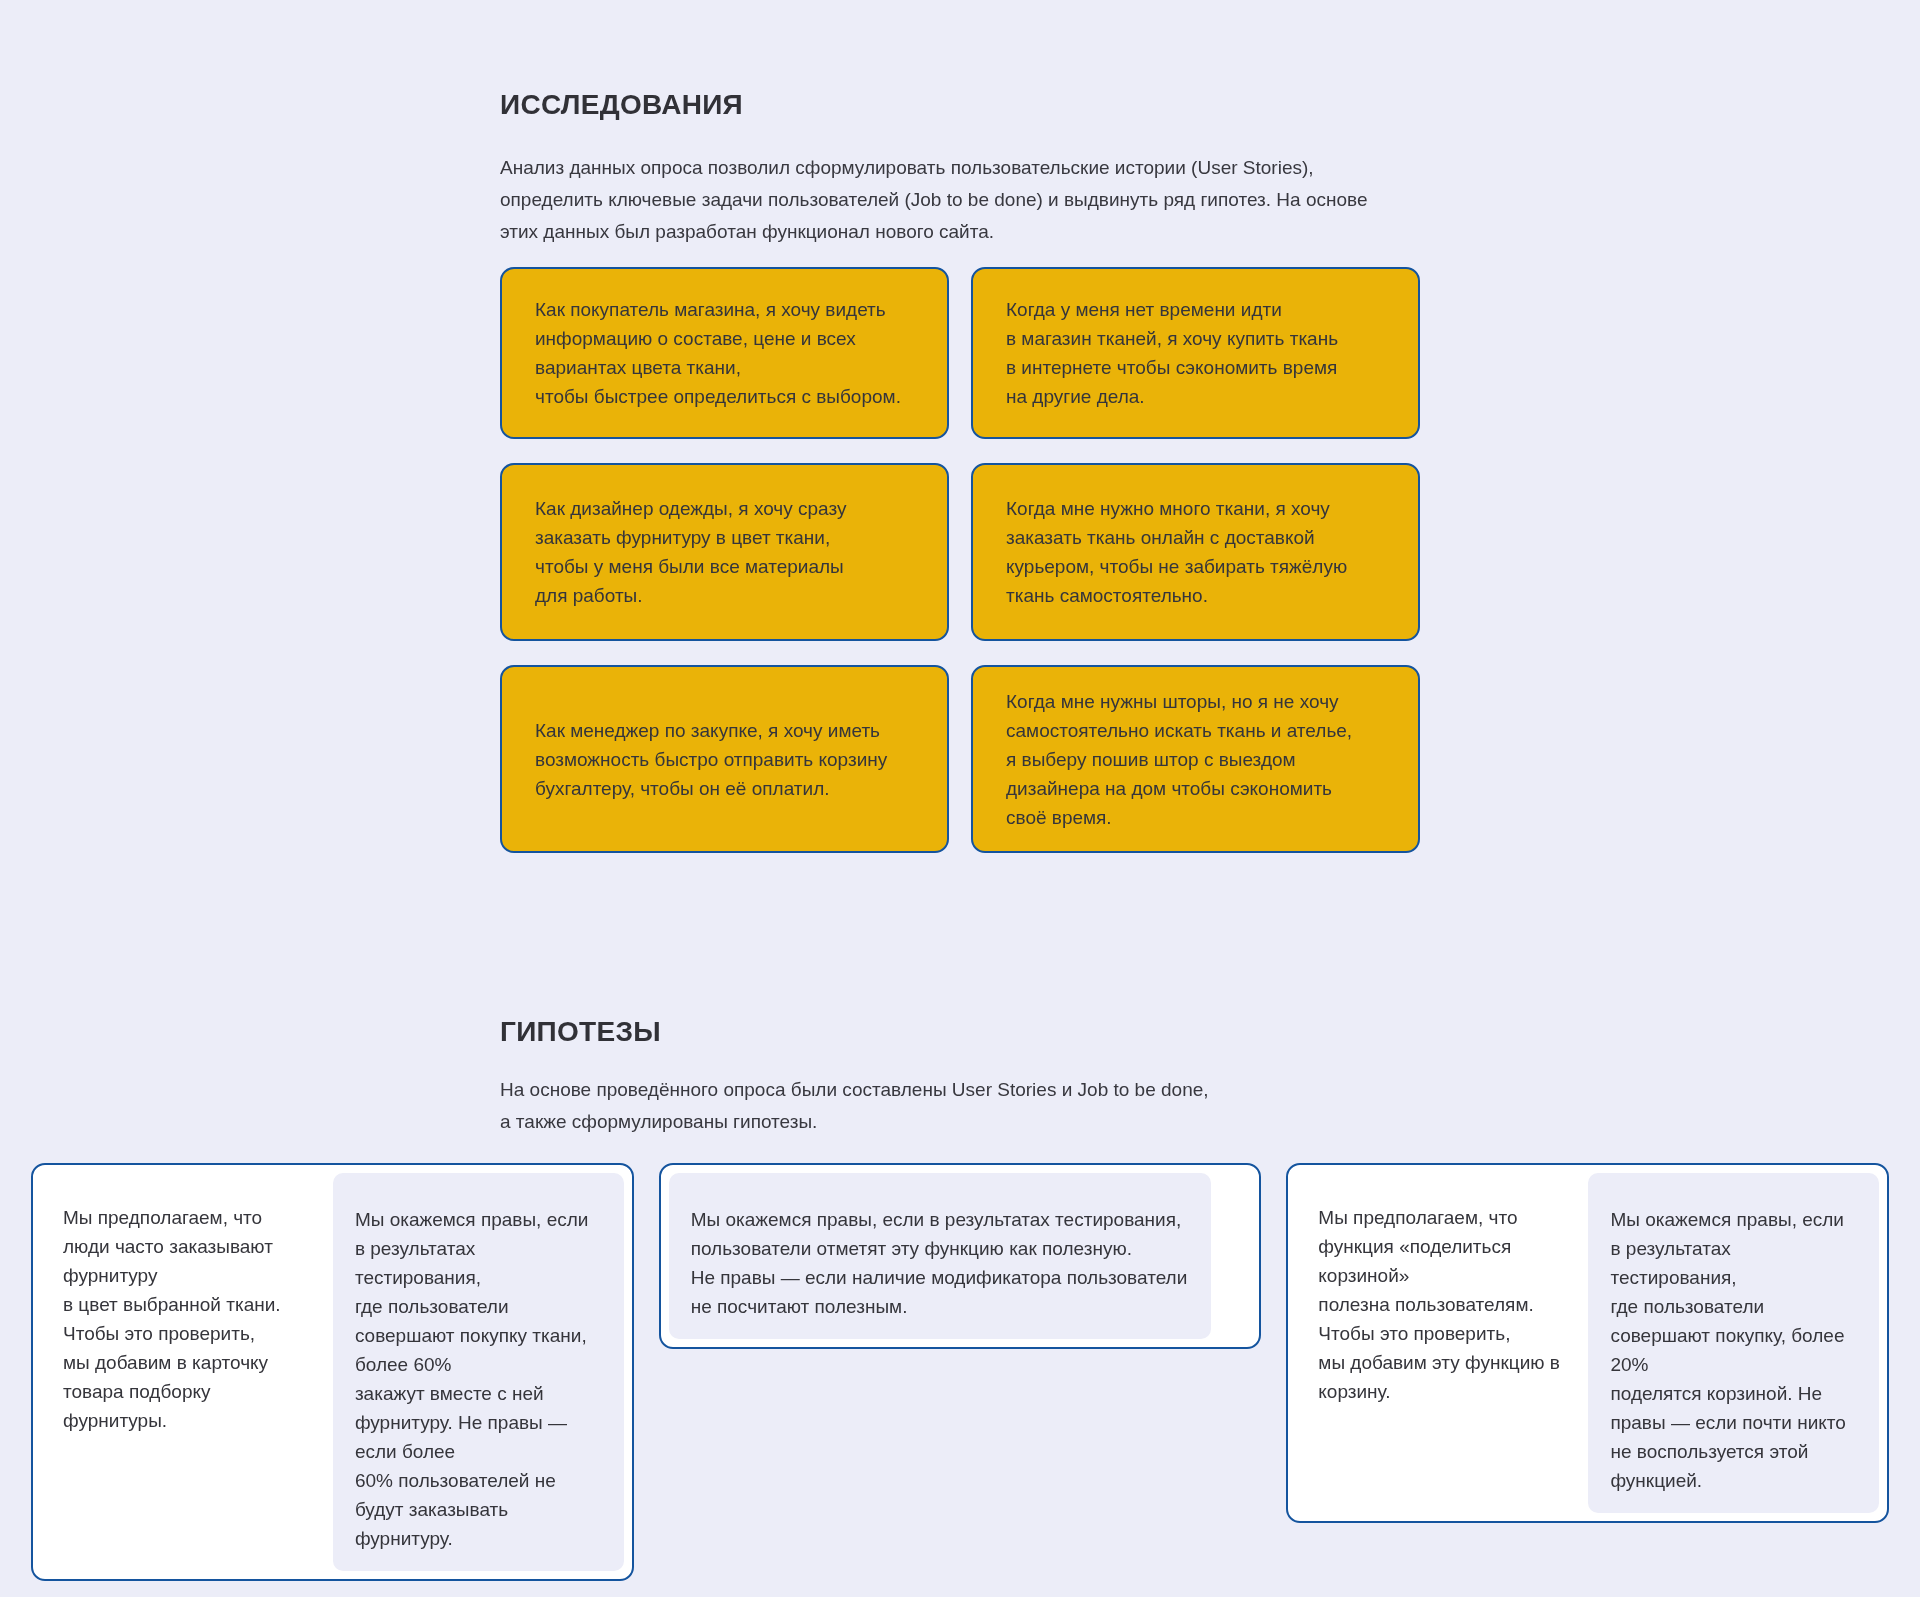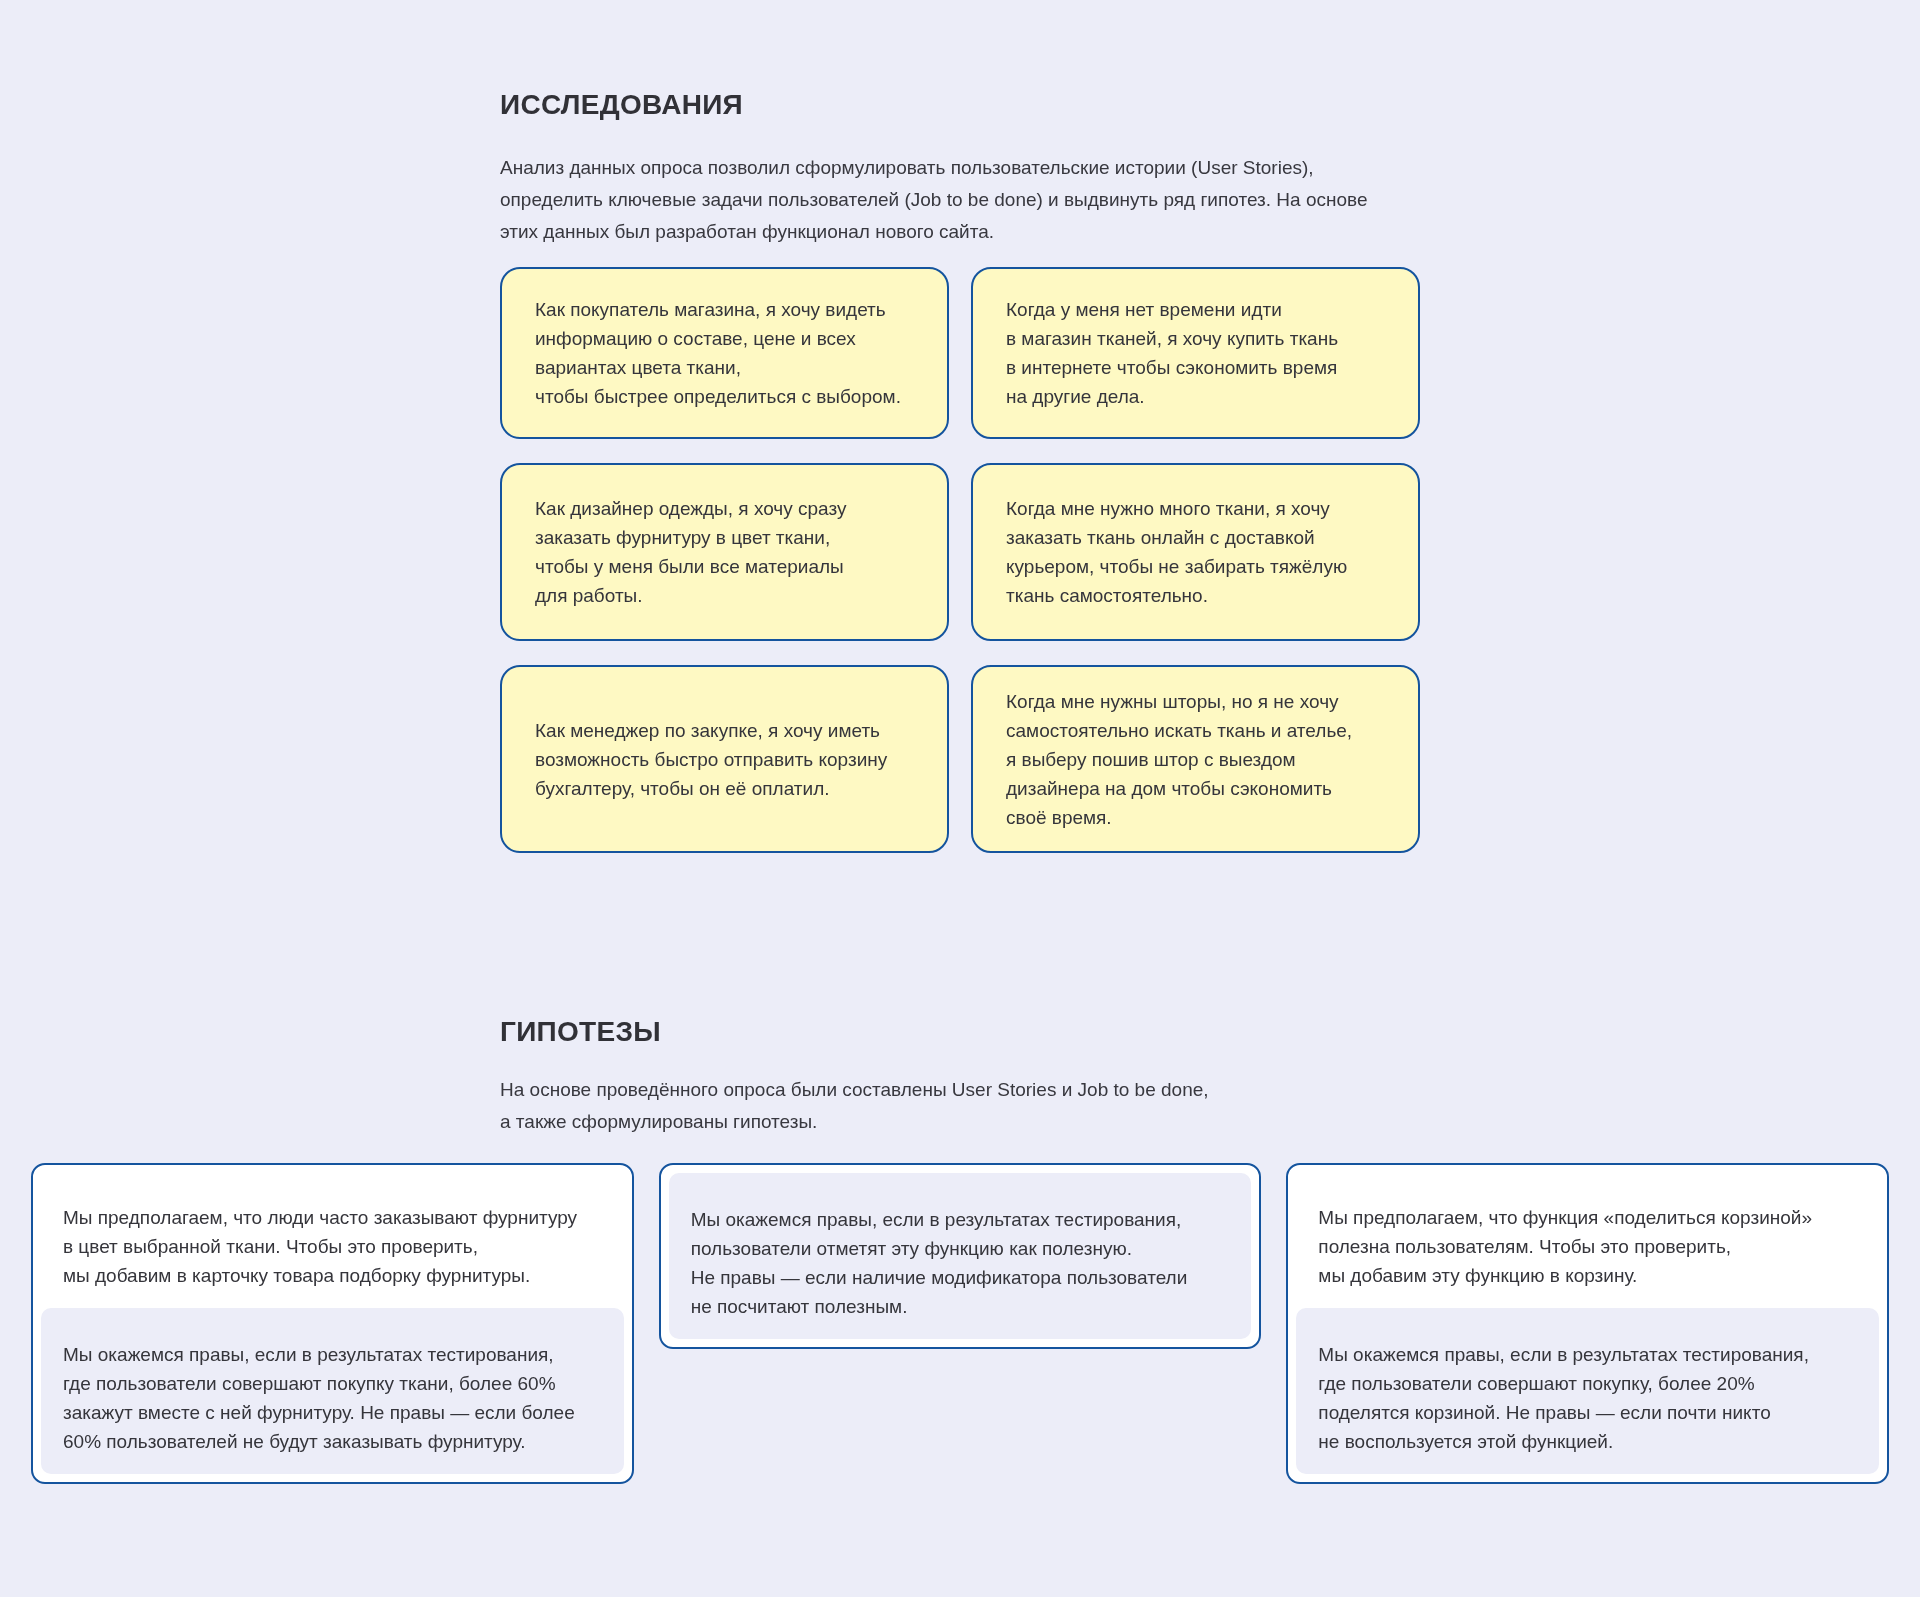--- a/index.html
+++ b/index.html
@@ -48,23 +48,23 @@
     color: #313137;
   }
   .cards-grid {
     display: grid;
     grid-template-columns: 449px 449px;
     grid-template-rows: 172px 178px 188px;
     column-gap: 22px;
     row-gap: 24px;
   }
   .story-card {
-    background: #fef9c3;
+    background: #eab308;
     border: 2px solid #14549E;
-    border-radius: 20px;
+    border-radius: 14px;
     display: flex;
     align-items: center;
     padding: 12px 18px 12px 33px;
   }
   .story-card .card-text {
     font-size: 19px;
     line-height: 29px;
     white-space: pre-line;
   }
 
@@ -86,21 +86,21 @@
     gap: 25px;
     align-items: flex-start;
   }
   .hypo-card {
     flex: 1 1 0;
     background: #FFFFFF;
     border: 2px solid #14549E;
     border-radius: 14px;
     padding: 8px;
     display: flex;
-    flex-direction: column;
+    flex-direction: row;
   }
   .hypo-assumption {
     padding: 30px 24px 18px 22px;
     font-size: 19px;
     line-height: 29px;
     white-space: pre-line;
   }
   .hypo-validation {
     background: #ECEDF8;
     border-radius: 10px;

